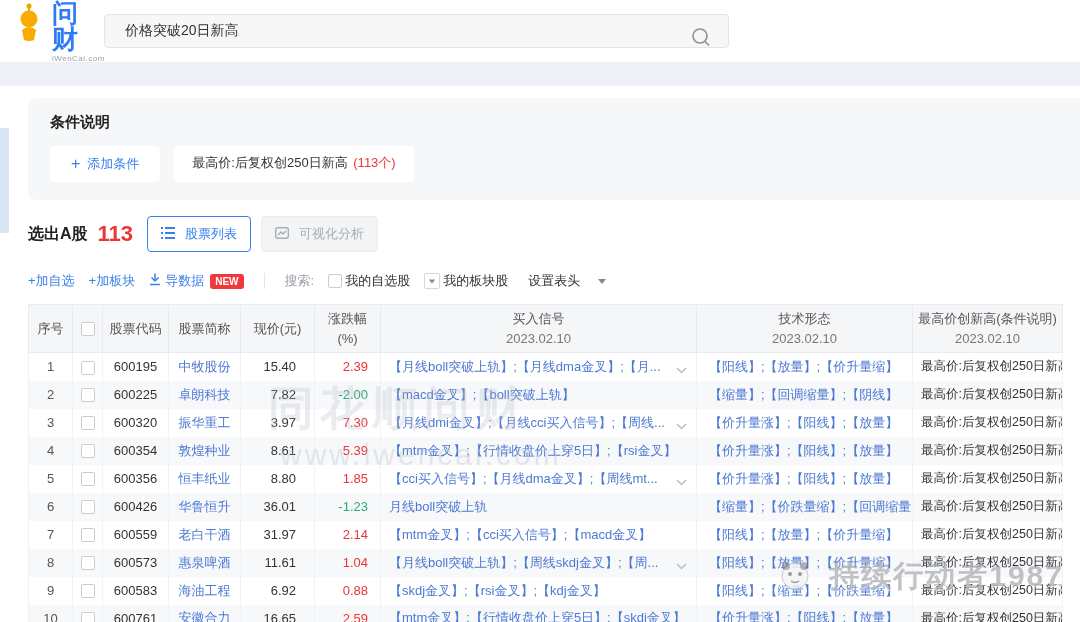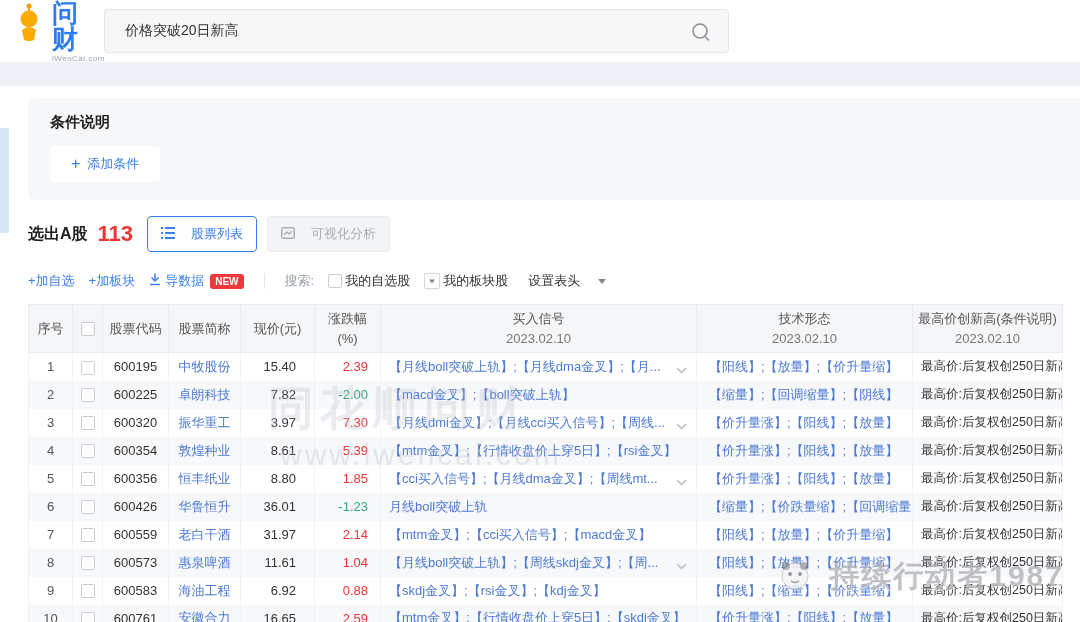--- a/index.html
+++ b/index.html
@@ -9,21 +9,21 @@
   *{box-sizing:border-box; margin:0; padding:0;}
   body{font-family:"Liberation Sans","DejaVu Sans",sans-serif; background:#fff;}
   .page{position:relative; width:1080px; height:622px; overflow:hidden; background:#fff;}
 
   
   .header{height:62px; display:flex; align-items:center; padding-left:14px; background:#fff;}
   .logo{display:flex; align-items:flex-start; gap:4px; width:86px;}
   .logo-txtcol{display:flex; flex-direction:column; line-height:1;}
   .logo-brand{font-size:26px; font-weight:bold; color:#2f7bf5; letter-spacing:1px;}
   .logo-domain{font-size:8px; color:#9aa0a8; margin-top:3px; letter-spacing:.5px;}
-  .searchbox{position:relative; margin-left:4px; width:625px; height:44px; background:#f7f7f8;
+  .searchbox{position:relative; margin-left:4px; width:625px; height:34px; background:#f7f7f8;
              border:1px solid #e3e4e6; border-radius:4px; display:flex; align-items:center;}
   .searchbox input{flex:1; border:none; outline:none; background:transparent; font-size:14px;
              color:#333; padding:0 40px 0 20px; font-family:inherit;}
   .search-mag{position:absolute; right:16px; top:11px;}
 
   .band{height:24px; background:var(--band);}
   .left-strip{position:absolute; left:0; top:128px; width:9px; height:105px; background:#d9e6f3;}
 
   
   .cond{margin:12px 0 0 28px; width:1052px; background:var(--panel); border-radius:8px 0 0 8px;
@@ -35,21 +35,21 @@
   .btn-add{display:flex; align-items:center; gap:7px; background:#fff; border:1px solid #fff;
            border-radius:4px; padding:8px 20px; color:var(--accent); font-size:13px; cursor:pointer;}
   .btn-add .plus{font-size:16px; line-height:1;}
   .cond-tag{background:#fff; border-radius:4px; padding:8px 18px; font-size:13px; color:#333;}
   .cond-tag .cnt{color:var(--red); margin-left:2px;}
 
   
   .result{display:flex; align-items:center; margin:16px 0 0 28px;}
   .result-label{font-size:16px; font-weight:bold; color:#222;}
   .result-count{font-size:22px; font-weight:bold; color:var(--red); margin:0 14px 0 10px;}
-  .tab{display:flex; align-items:center; gap:16px; font-size:13px; border-radius:4px;
+  .tab{display:flex; align-items:center; gap:10px; font-size:13px; border-radius:4px;
        padding:8px 13px; margin-right:10px; cursor:pointer;}
   .tab.active{border:1px solid var(--accent); color:var(--accent); background:#fff;}
   .tab.disabled{border:1px solid #ebedef; color:#a9adb3; background:#f3f4f6;}
 
   
   .toolbar{display:flex; align-items:center; margin:20px 0 0 28px; font-size:13px; gap:14px;}
   .tlink{color:var(--accent); cursor:pointer; display:flex; align-items:center; gap:4px;}
   .badge-new{background:var(--badge); color:#fff; font-size:10px; border-radius:3px;
              padding:2px 5px; margin-left:2px; font-weight:bold;}
   .tb-div{width:1px; height:16px; background:#e3e5e8; margin:0 6px;}
@@ -129,20 +129,24 @@
   <div class="left-strip"></div>
 
   <div class="cond">
     <div class="cond-head">
       <span class="cond-title">条件说明</span>
     </div>
     <div class="cond-row">
       <div class="btn-add">
         <span class="plus">+</span>
         <span>添加条件</span>
+      </div>
+      <div class="cond-tag">
+        <span>最高价:后复权创250日新高</span>
+        <span class="cnt">(113个)</span>
       </div>
     </div>
   </div>
 
   <div class="result">
     <span class="result-label">选出A股</span>
     <span class="result-count">113</span>
     <div class="tab active">
       <span>
         <svg width="14" height="12" viewBox="0 0 14 12" fill="#3a80ec">

